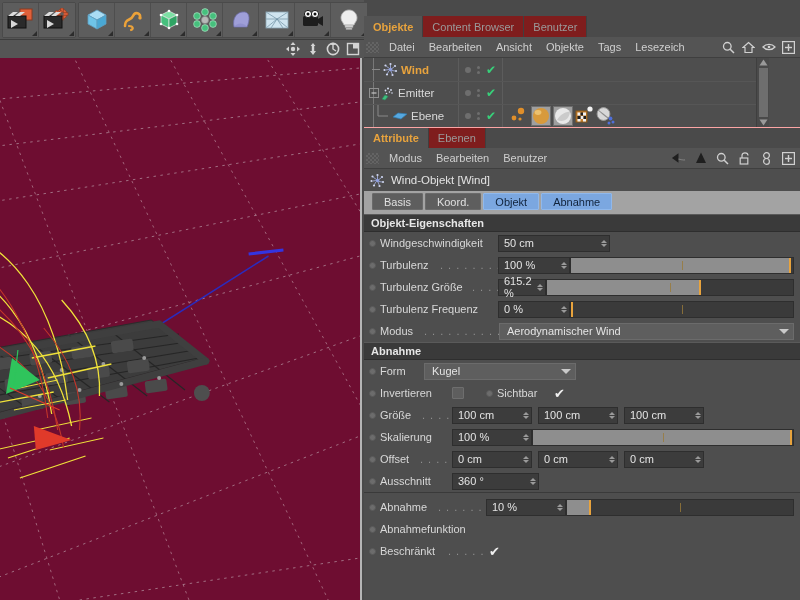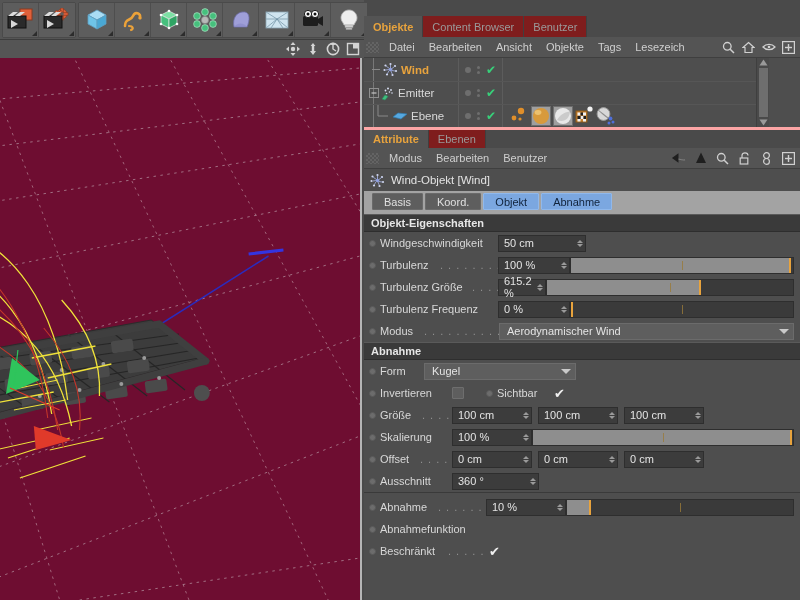--- a/index.html
+++ b/index.html
@@ -598,21 +598,21 @@
         <svg width="9" height="7" viewBox="0 0 9 7">
           <polygon points="4.5,0.5 8.5,6.5 0.5,6.5" fill="#9a9a9a"></polygon>
         </svg>
         <div style="flex:1;width:9px;background:#6e6e6e;margin:2px 0;"></div>
         <svg width="9" height="7" viewBox="0 0 9 7">
           <polygon points="4.5,6.5 8.5,0.5 0.5,0.5" fill="#9a9a9a"></polygon>
         </svg>
       </div>
     </div>
 
-    <div class="tabstrip" style="border-top:3px solid #fca5a5;">
+    <div class="tabstrip" style="border-top:1px solid #fca5a5;">
       <div class="tab active">Attribute</div>
       <div class="tab">Ebenen</div>
     </div>
 
     <div class="menubar">
       <div class="grip"></div>
       <div class="menuitem">Modus</div>
       <div class="menuitem">Bearbeiten</div>
       <div class="menuitem">Benutzer</div>
       <div class="menu-icons" style="gap:7px">
@@ -686,21 +686,21 @@
       <div class="am-tab sel">Objekt</div>
       <div class="am-tab sel">Abnahme</div>
     </div>
 
     <div class="props">
       <div class="sec-head">Objekt-Eigenschaften</div>
 
       <div class="prow">
         <span class="bullet"></span>
         <span class="plabel" style="width:118px">Windgeschwindigkeit</span>
-        <div class="numfield" style="width:88px">
+        <div class="numfield" style="width:112px">
           <span>50 cm</span>
           <span class="spin">
               <i class="up"></i>
               <i class="dn"></i>
             </span>
         </div>
       </div>
 
       <div class="prow">
         <span class="bullet"></span>

